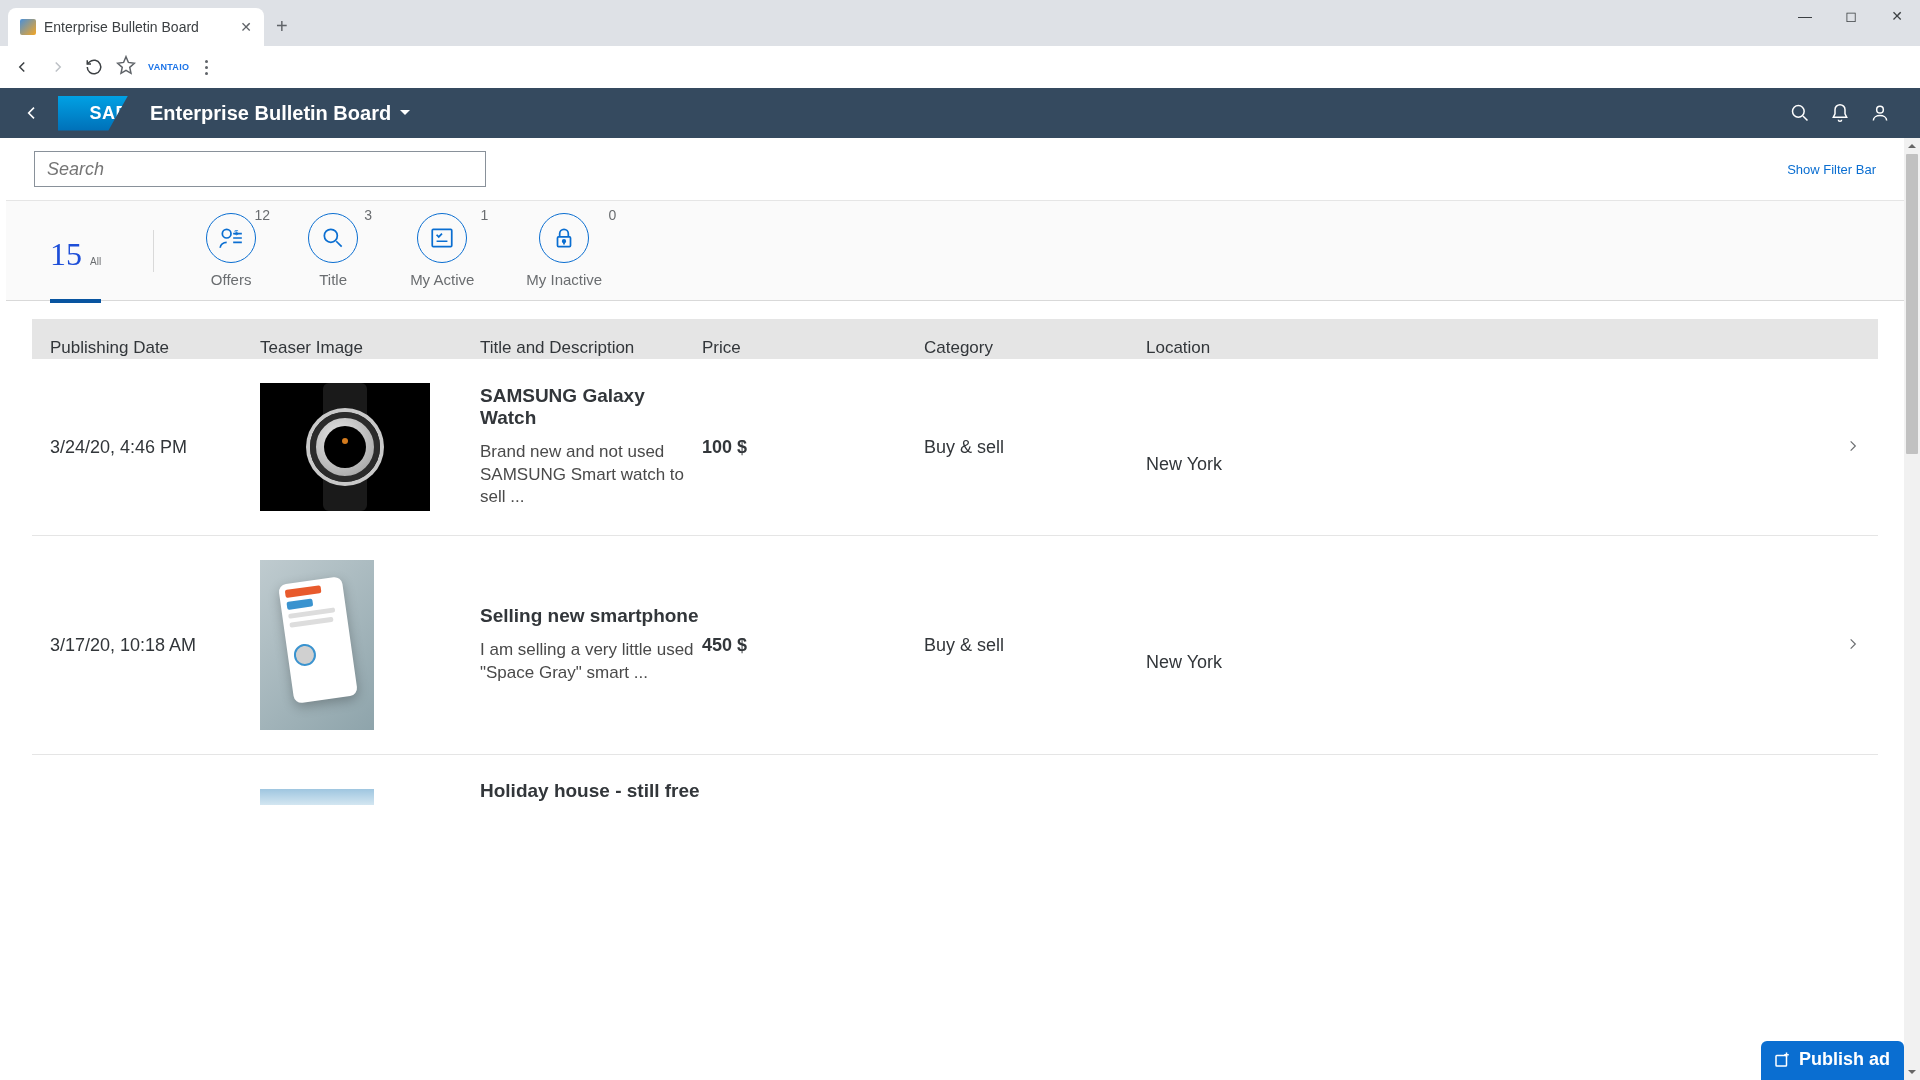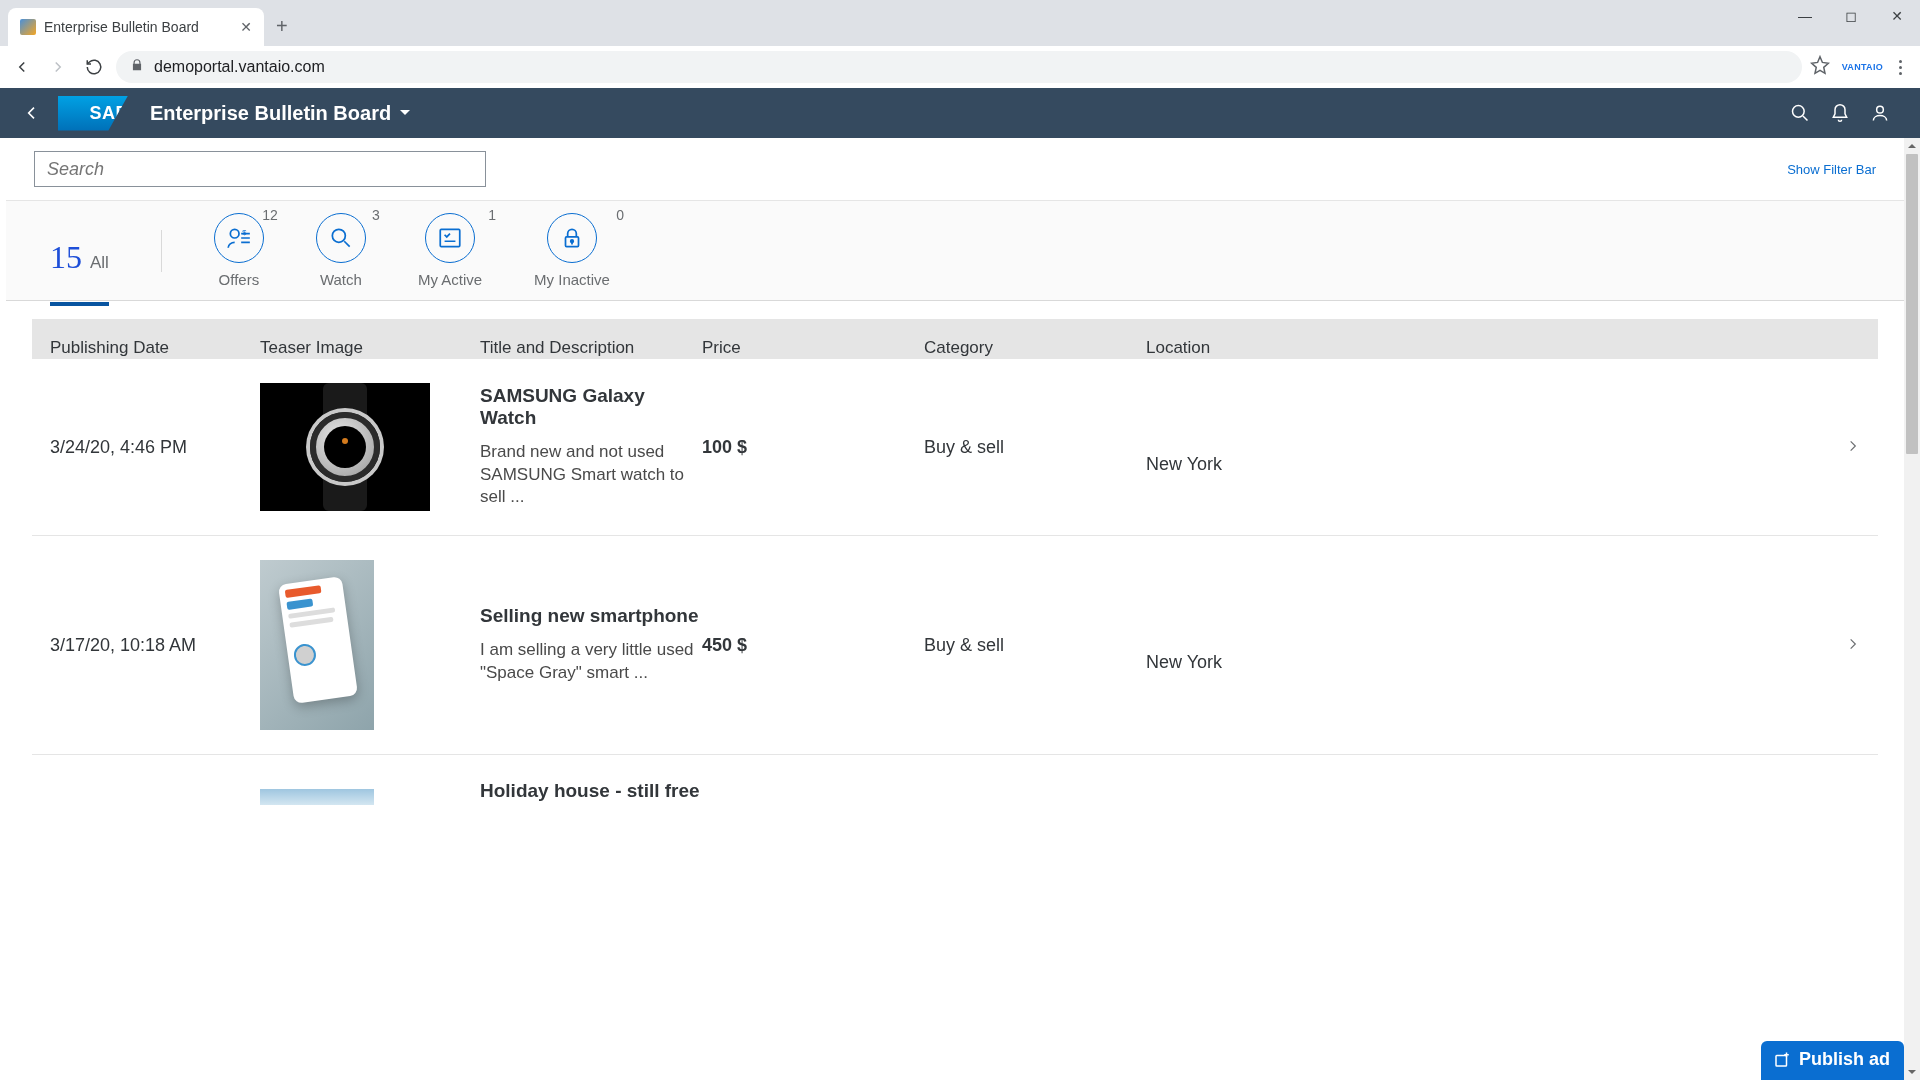--- a/index.html
+++ b/index.html
@@ -54,21 +54,21 @@
   
   .filter-bar { height:63px; display:flex; align-items:center; padding:0 28px; border-bottom:1px solid #e5e5e5; }
   .search-input { width:452px; height:36px; border:1px solid #89919a; padding:0 12px; font-size:18px; font-style:italic; color:#666; outline:none;}
   .filter-spacer { flex:1; }
   .filter-link { color:#0a6ed1; font-size:13px; cursor:pointer; }
 
   
   .icontabbar { height:100px; display:flex; align-items:center; padding:0 44px; background:#fafafa; border-bottom:1px solid #d9d9d9; gap:52px;}
   .itb-all { display:flex; align-items:baseline; gap:8px; border-bottom:4px solid #0854a0; padding-bottom:26px; margin-bottom:-30px;}
   .itb-all-count { font-size:32px; color:#1d4ed8; font-weight:400;font-family:Liberation Serif, serif;}
-  .itb-all-label { font-size:17px; color:#6a6d70;margin-top:28px;}
+  .itb-all-label { font-size:10px; color:#6a6d70;margin-top:28px;}
   .itb-sep { width:1px; height:42px; background:#d9d9d9; }
   .itb-filter { display:flex; flex-direction:column; align-items:center; gap:8px; position:relative; cursor:pointer;}
   .itb-circle { width:50px; height:50px; border:1.5px solid #0a6ed1; border-radius:50%; display:flex; align-items:center; justify-content:center;}
   .itb-circle svg { width:26px; height:26px; stroke:#0a6ed1; fill:none; stroke-width:1.6;}
   .itb-count { position:absolute; top:-6px; right:-14px; font-size:14px; color:#6a6d70; }
   .itb-label { font-size:15px; color:#6a6d70; }
 
   
   .table-wrap { margin:18px 26px 0 26px; }
   .thead { height:40px; background:#e5e5e5; display:flex; align-items:flex-end; padding:0 18px; font-size:17px; color:#32363a; border-bottom:1px solid #e5e5e5; border-top:1px solid #e5e5e5;}
@@ -132,28 +132,20 @@
     <div class="nav-btn nav-fwd">
       <svg viewBox="0 0 24 24" fill="none" stroke-width="2">
           <path d="M9 6l6 6-6 6"></path>
         </svg>
     </div>
     <div class="nav-btn nav-reload">
       <svg viewBox="0 0 24 24" fill="none" stroke-width="2">
           <path d="M3 12a9 9 0 1 0 3-6.7L3 8"></path>
           <path d="M3 3v5h5"></path>
         </svg>
-    </div>
-    <div class="url-field">
-      <span class="lock-icon">
-        <svg viewBox="0 0 24 24" fill="#5f6368">
-            <path d="M6 10V8a6 6 0 1 1 12 0v2h1v11H5V10h1zm2 0h8V8a4 4 0 1 0-8 0v2z"></path>
-          </svg>
-      </span>
-      <span>demoportal.vantaio.com</span>
     </div>
     <div class="addr-right">
       <span class="star-icon">
         <svg viewBox="0 0 24 24" stroke-width="1.8">
             <path d="M12 2l2.9 6.9L22 10l-5.5 4.8L18 22l-6-3.6L6 22l1.5-7.2L2 10l7.1-1.1L12 2z"></path>
           </svg>
       </span>
       <span class="ext-badge">VANTAIO</span>
       <div class="menu-dots">
           <span></span>
@@ -232,21 +224,21 @@
       </div>
 
       <div class="itb-filter">
         <div class="itb-circle">
             <svg viewBox="0 0 24 24">
               <circle cx="10" cy="10" r="6"></circle>
               <path d="M20 20l-5-5"></path>
             </svg>
           </div>
         <span class="itb-count">3</span>
-        <span class="itb-label">Watch</span>
+        <span class="itb-label">Title</span>
       </div>
 
       <div class="itb-filter">
         <div class="itb-circle">
             <svg viewBox="0 0 24 24">
               <rect x="3" y="4" width="18" height="16" rx="1"></rect>
               <path d="M7 9l2 2 3-3M7 15h10"></path>
             </svg>
           </div>
         <span class="itb-count">1</span>

